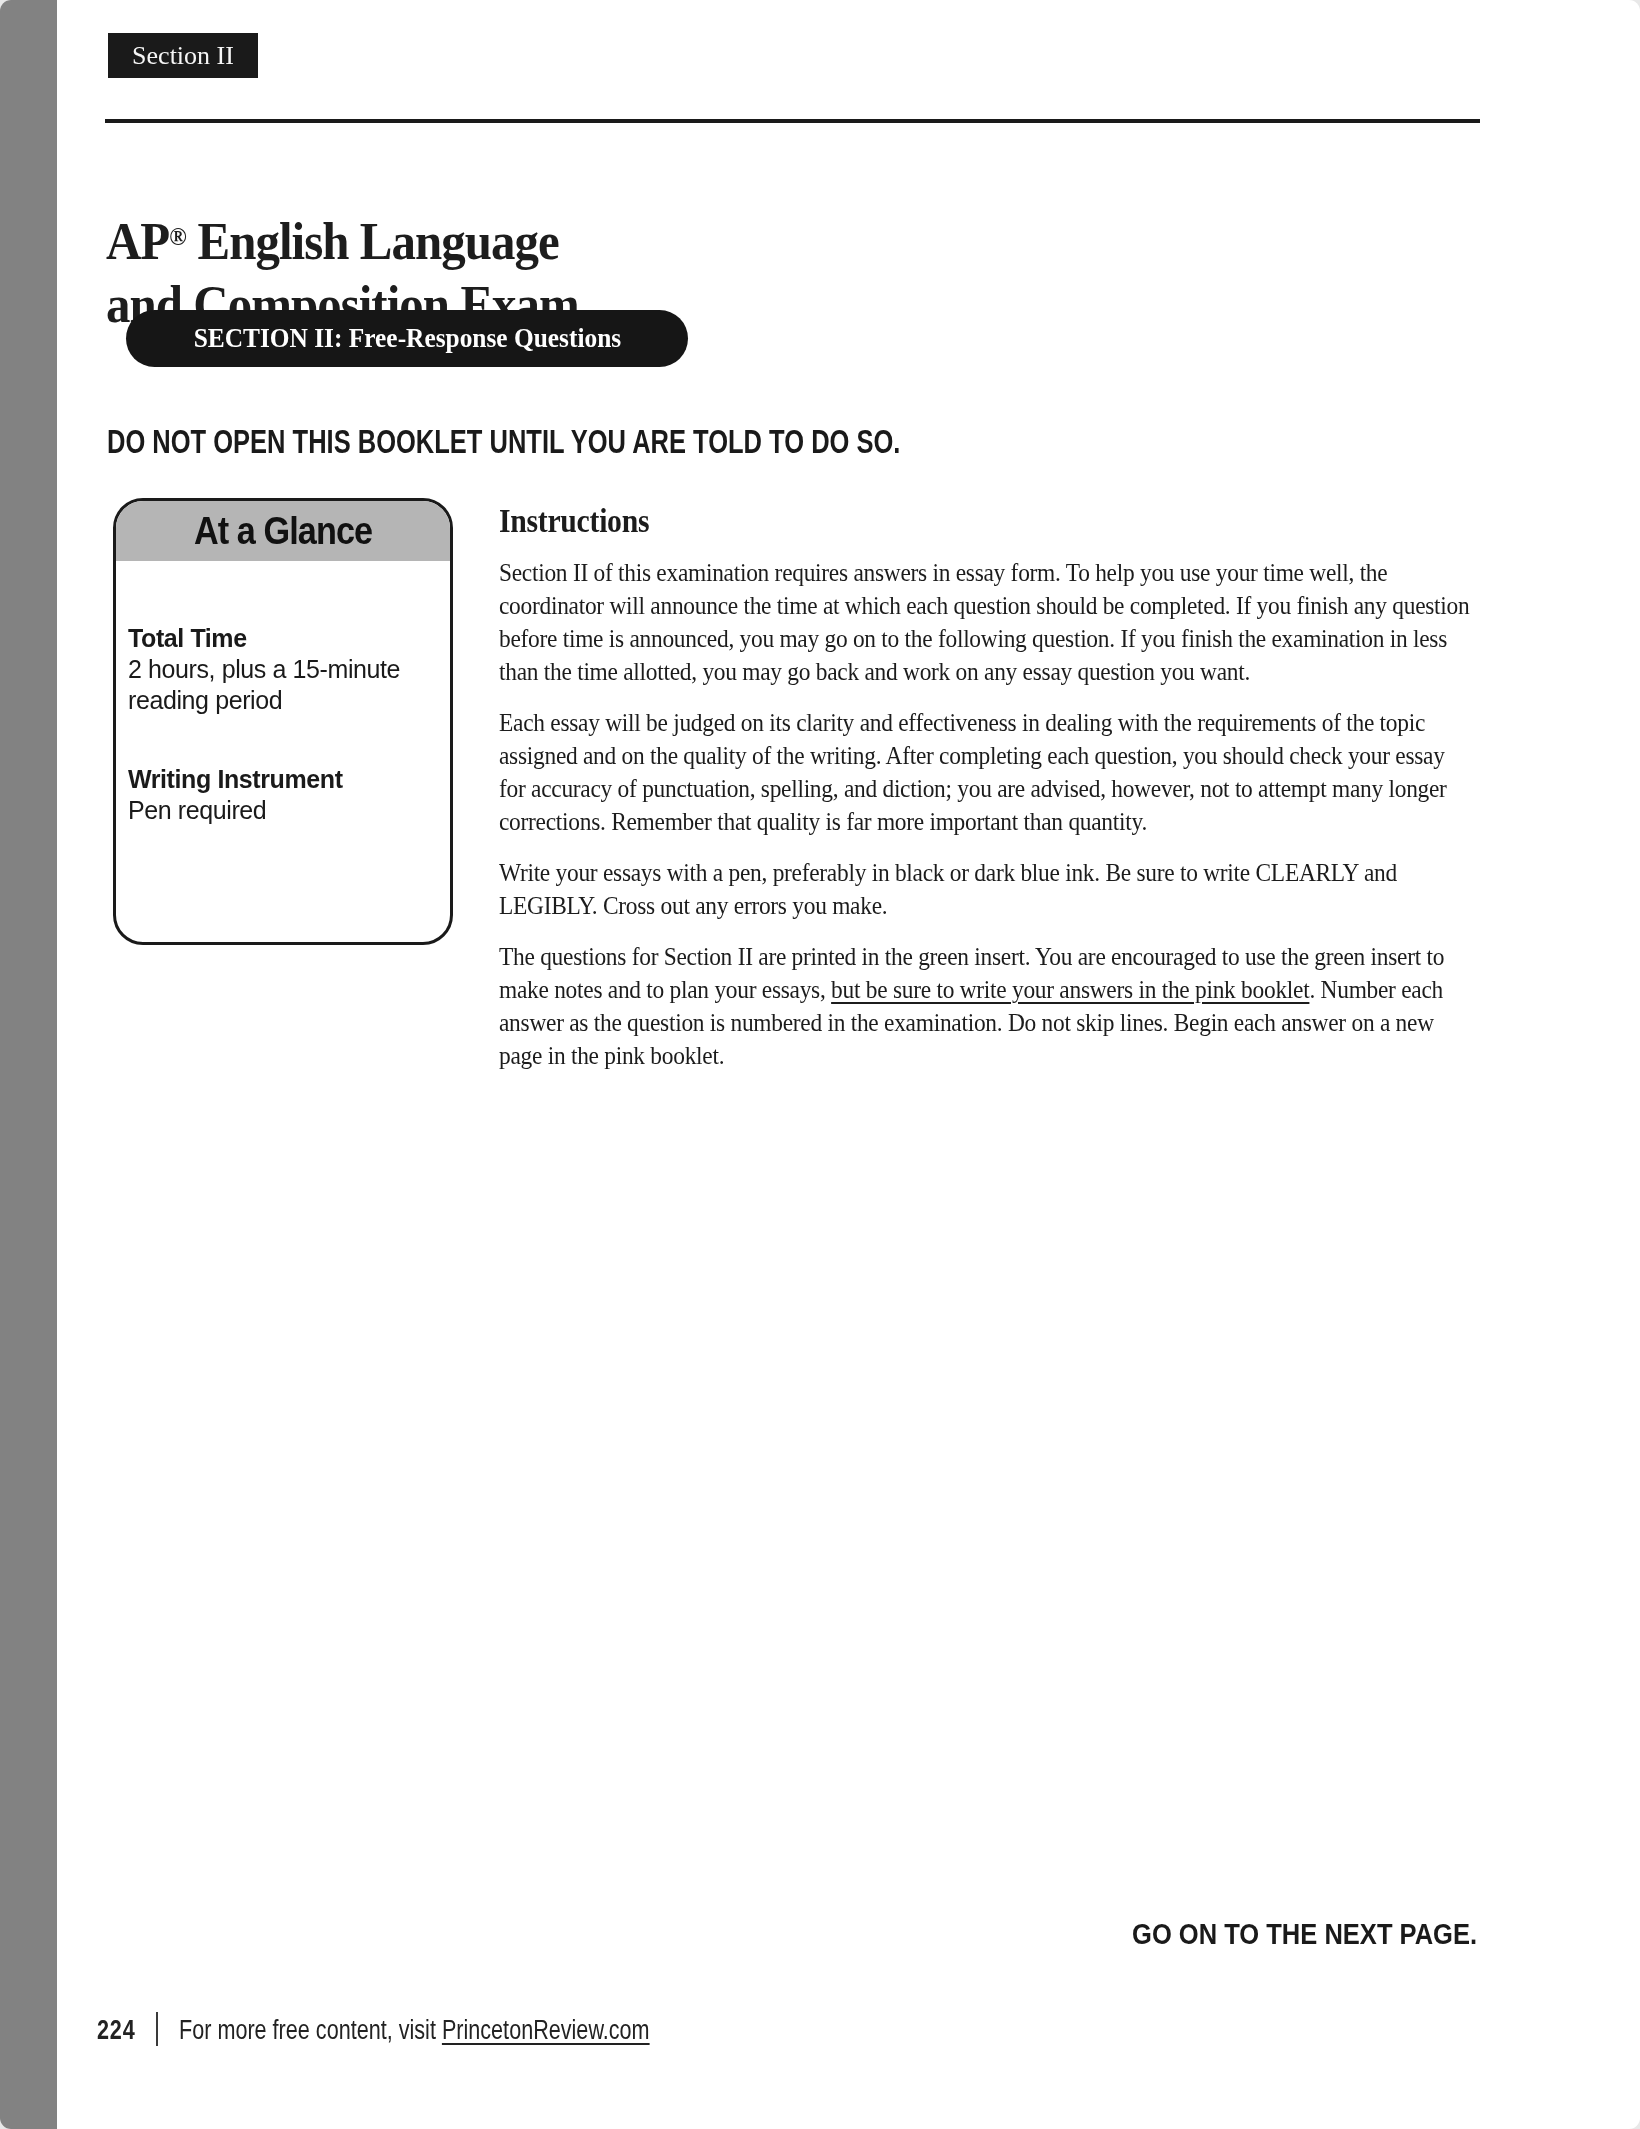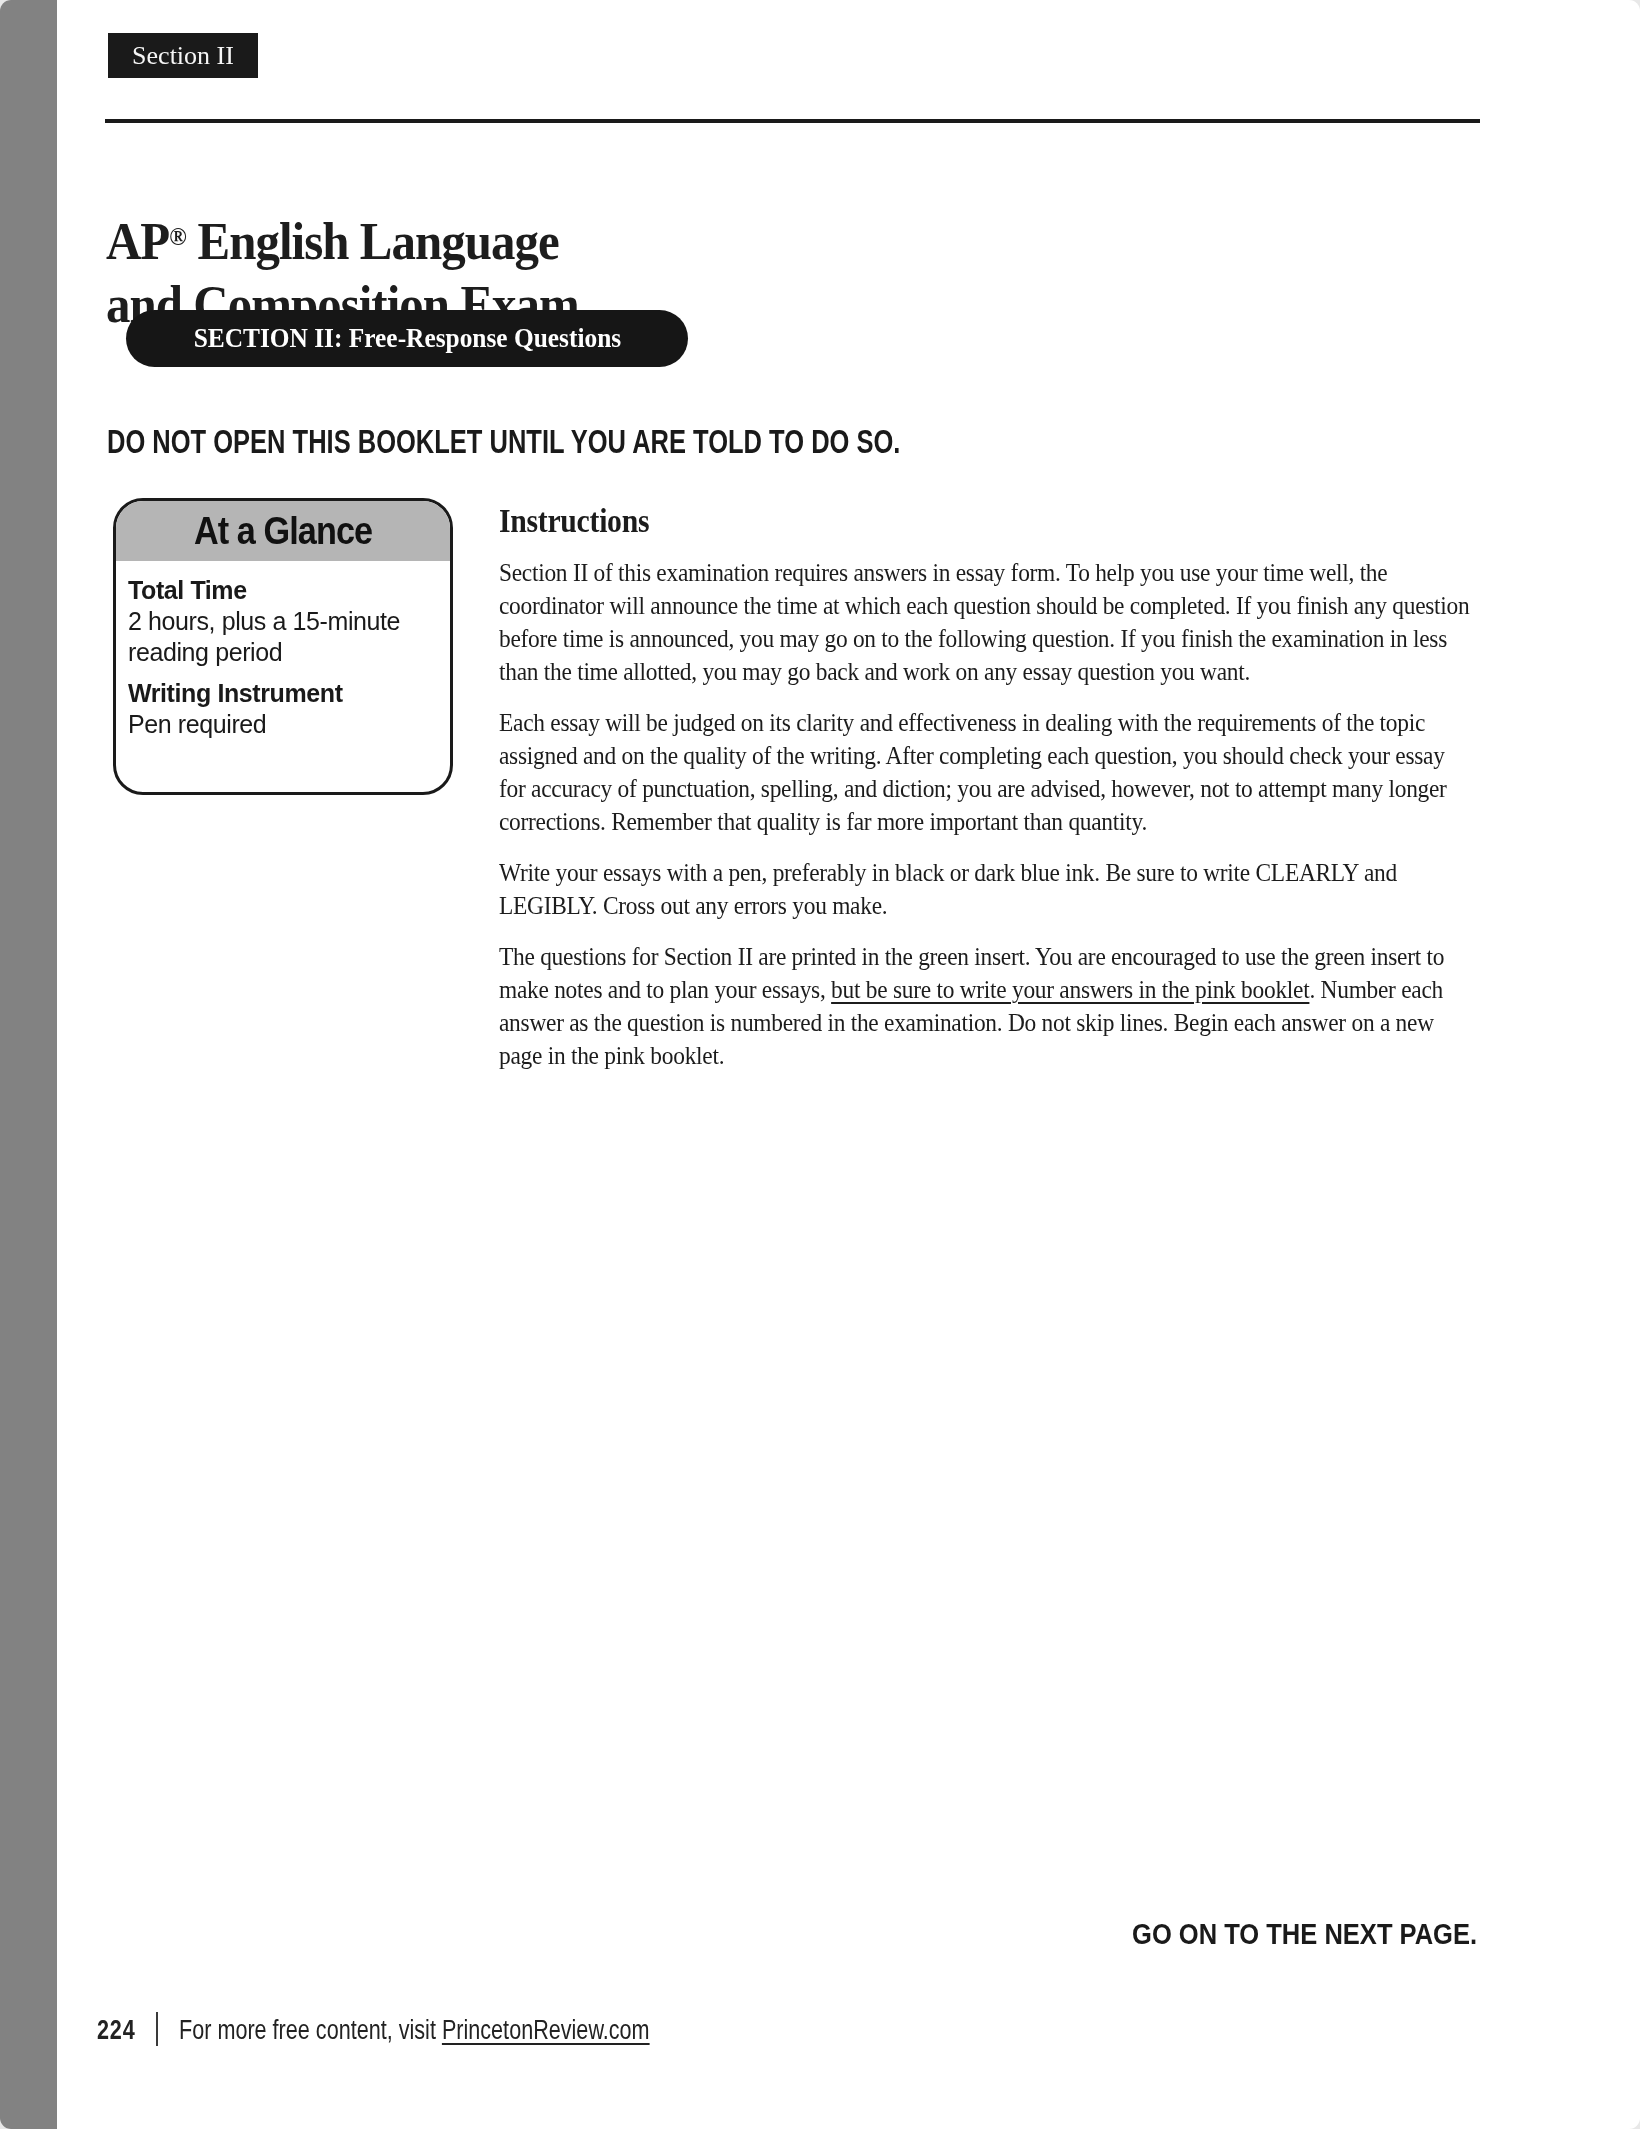--- a/index.html
+++ b/index.html
@@ -29,34 +29,34 @@
   .pill span{
     color:#ffffff;font-weight:bold;font-size:27px;font-family:"Liberation Serif",serif;
     transform:scaleX(0.94);transform-origin:center;white-space:nowrap;
   }
   .warning{
     position:absolute;left:107px;top:421px;font-family:"Liberation Sans",sans-serif;
     font-weight:bold;font-size:34px;line-height:41px;white-space:nowrap;
     transform:scaleX(0.75);transform-origin:left top;color:#1a1a1a;
   }
   .glance{
-    position:absolute;left:113px;top:498px;width:340px;height:297px;background:#ffffff;
+    position:absolute;left:113px;top:498px;width:340px;height:447px;background:#ffffff;
     border:3px solid #1a1a1a;border-radius:30px;overflow:hidden;box-sizing:border-box;
   }
   .glance-header{height:60px;background:#b5b5b5;display:flex;align-items:center;justify-content:center;}
   .glance-header span{
     font-family:"Liberation Sans",sans-serif;font-weight:bold;font-size:38px;letter-spacing:-1px;
     transform:scaleX(0.9);transform-origin:center;white-space:nowrap;color:#111;
   }
   .glance-body{
     padding:14px 12px 0 12px;font-family:"Liberation Sans",sans-serif;font-size:25px;
     line-height:31px;letter-spacing:-0.4px;color:#1a1a1a;
   }
   .glance-entry{margin-bottom:10px;}
-  .glance-entry .lbl{font-weight:bold;}
+  .glance-entry .lbl{font-weight:bold;margin-top:48px;}
   .instructions{
     position:absolute;left:499px;top:502px;width:1085px;
     transform:scaleX(0.9);transform-origin:left top;
     font-family:"Liberation Serif",serif;color:#1c1c1c;
   }
   .instructions h2{
     font-size:33px;line-height:38px;margin:0 0 16px 0;font-weight:bold;letter-spacing:-0.3px;
   }
   .instructions p{
     font-size:26px;line-height:33px;letter-spacing:-0.3px;margin:0 0 18px 0;

